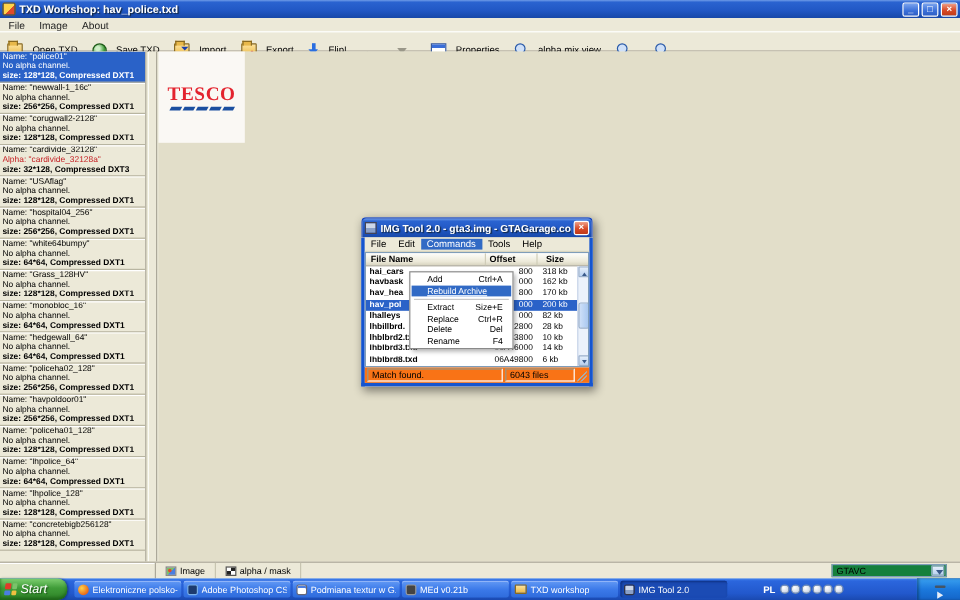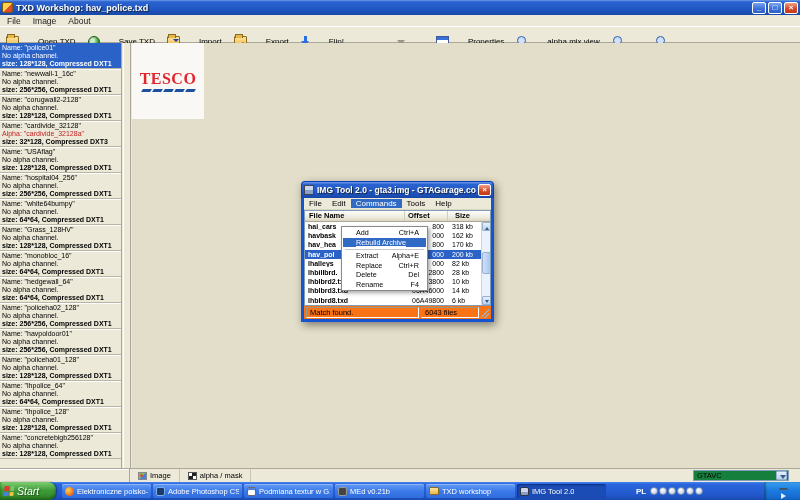--- a/index.html
+++ b/index.html
@@ -16,21 +16,21 @@
     background:linear-gradient(180deg,#7ba4ee,#3a6fd8 60%,#2f5fc4); color:#fff; font-size:8px; line-height:10px;
     text-align:center; font-weight:bold; }
   .winbtn.close { background:linear-gradient(180deg,#f0a088,#d84a28 55%,#c03a18); }
 
   .menubar { position:absolute; left:0; top:15px; width:800px; height:11px; background:#ECE9D8;
     display:flex; align-items:center; gap:2px; padding-left:2px; }
   .menu-item { padding:0 5px; font-size:8.5px; color:#222; }
 
   .toolbar { position:absolute; left:0; top:26px; width:800px; height:17px; background:#ECE9D8;
     border-top:1px solid #fff; border-bottom:1px solid #ACA899; display:flex; align-items:center; padding-left:3px; }
-  .tb-btn { display:flex; align-items:center; gap:19px; padding:15px 5px 1px 3px; margin-right:4px; font-size:8px; white-space:nowrap; }
+  .tb-btn { display:flex; align-items:center; gap:8px; padding:15px 5px 1px 3px; margin-right:4px; font-size:8px; white-space:nowrap; }
   .ticon { width:13px; height:11px; position:relative; flex:0 0 auto; }
   .open-folder-icon,.import-folder-icon,.export-folder-icon,.txd-icon { background:linear-gradient(180deg,#ffe39a,#e8b84a); border:1px solid #8a6a20; border-radius:1px; }
   .open-folder-icon::before,.import-folder-icon::before,.export-folder-icon::before { content:""; position:absolute; left:0; top:-3px; width:6px; height:3px; background:#e8b84a; border:1px solid #8a6a20; border-bottom:0; }
   .import-folder-icon::after { content:""; position:absolute; right:0; bottom:1px; width:0; height:0; border:3px solid transparent; border-top-color:#1a3fae; }
   .export-folder-icon::after { content:""; position:absolute; right:0; bottom:1px; width:0; height:0; border:3px solid transparent; border-bottom-color:#c42020; }
   .save-disk-icon { width:12px; height:12px; border-radius:50%; background:radial-gradient(circle at 35% 35%, #cfeec8 0 18%, #3f9c38 60%, #23701e); border:1px solid #1d5a18; }
   .flip-arrow-icon { width:9px; }
   .flip-arrow-icon::after { content:""; position:absolute; left:3px; top:0; width:3px; height:6px; background:#2a6ee0; }
   .flip-arrow-icon::before { content:""; position:absolute; left:0; top:5px; border:4.5px solid transparent; border-top:5px solid #2a6ee0; }
   .up-arrow-icon,.down-arrow-icon { width:9px; height:8px; }
@@ -478,21 +478,21 @@
           <span class="cm-short"></span>
         </div>
 
         <div class="cm-item sep">
           
           
         </div>
 
         <div class="cm-item">
           <span class="cm-label">Extract</span>
-          <span class="cm-short">Alpha+E</span>
+          <span class="cm-short">Size+E</span>
         </div>
 
         <div class="cm-item">
           <span class="cm-label">Replace</span>
           <span class="cm-short">Ctrl+R</span>
         </div>
 
         <div class="cm-item">
           <span class="cm-label">Delete</span>
           <span class="cm-short">Del</span>

